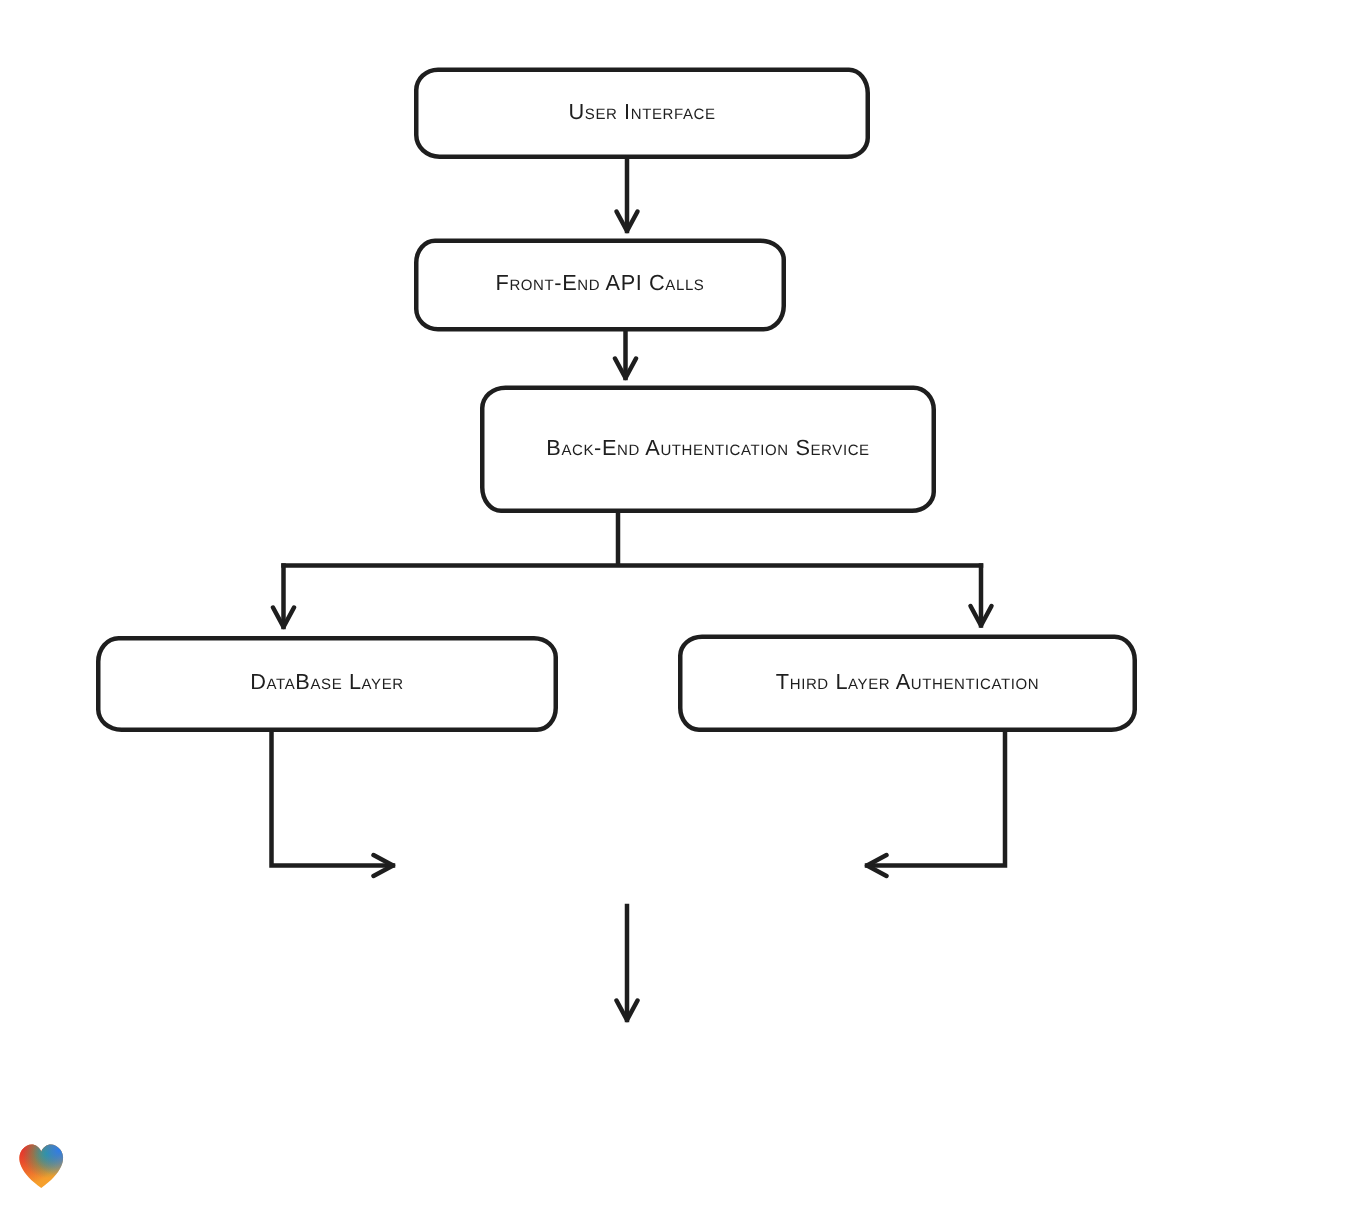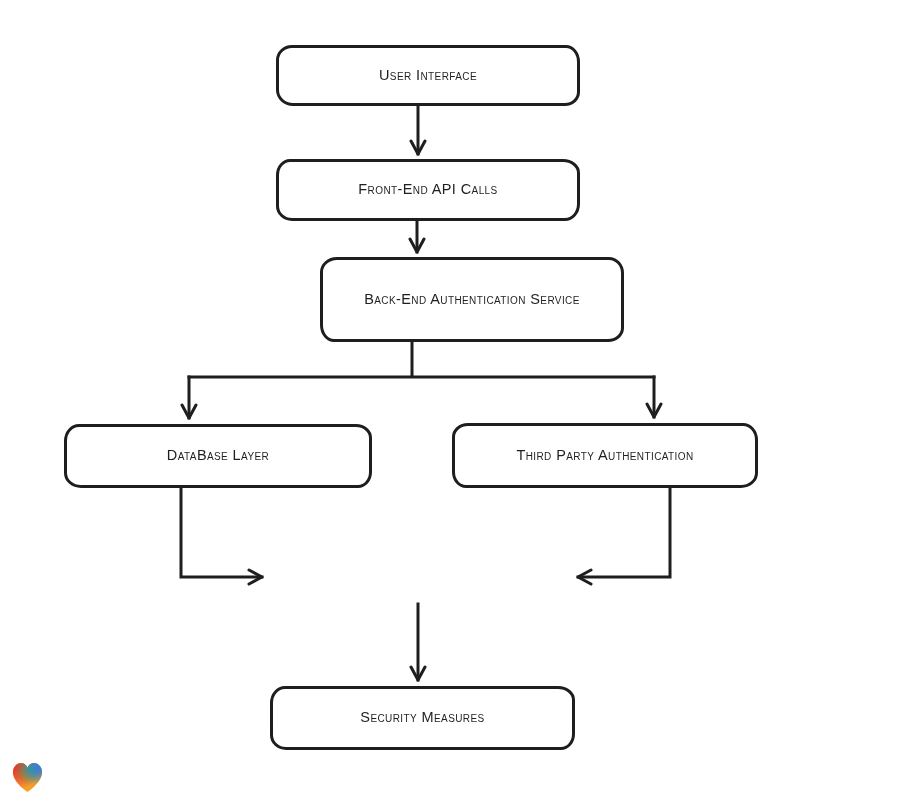--- a/index.html
+++ b/index.html
@@ -43,21 +43,21 @@
   }
   .node .node-label {
     font-variant: small-caps;
     font-size: 14.5px;
     line-height: 1.45;
     letter-spacing: 0.4px;
     color: #1f1f1f;
   }
   
   .n1 { left: 276px; top: 45px;  width: 304px; height: 61px; border-radius: 16px 14px 15px 17px / 15px 17px 14px 16px; }
-  .n2 { left: 276px; top: 159px; width: 304px; height: 62px; border-radius: 14px 17px 15px 16px / 16px 14px 17px 15px; }
+  .n2 { left: 276px; top: 159px; width: 248px; height: 62px; border-radius: 14px 17px 15px 16px / 16px 14px 17px 15px; }
   .n3 { left: 276px; top: 257px; width: 304px; height: 85px; border-radius: 17px 15px 16px 14px / 15px 16px 14px 17px; margin-left: 44px; }
   .n4 { left: 64px;  top: 424px; width: 308px; height: 64px; border-radius: 15px 16px 14px 17px / 17px 14px 16px 15px; }
   .n5 { left: 452px; top: 423px; width: 306px; height: 65px; border-radius: 16px 15px 17px 14px / 14px 17px 15px 16px; }
   .n6 { left: 268px; top: 541px; width: 304px; height: 63px; border-radius: 14px 16px 15px 17px / 16px 15px 17px 14px; }
   .n7 { left: 270px; top: 686px; width: 305px; height: 64px; border-radius: 15px 17px 14px 16px / 17px 14px 16px 15px; }
   .watermark {
     position: absolute;
     left: 9px;
     top: 759px;
     width: 37px;
@@ -102,23 +102,20 @@
 
   <div class="node n3">
     <span class="node-label">Back-End Authentication Service</span>
   </div>
 
   <div class="node n4">
     <span class="node-label">DataBase Layer</span>
   </div>
 
   <div class="node n5">
-    <span class="node-label">Third Party Authentication</span>
+    <span class="node-label">Third Layer Authentication</span>
   </div>
 
 
-  <div class="node n7">
-    <span class="node-label">Security Measures</span>
-  </div>
 
   <div class="watermark"></div>
 
 </div>
 
 </body></html>

